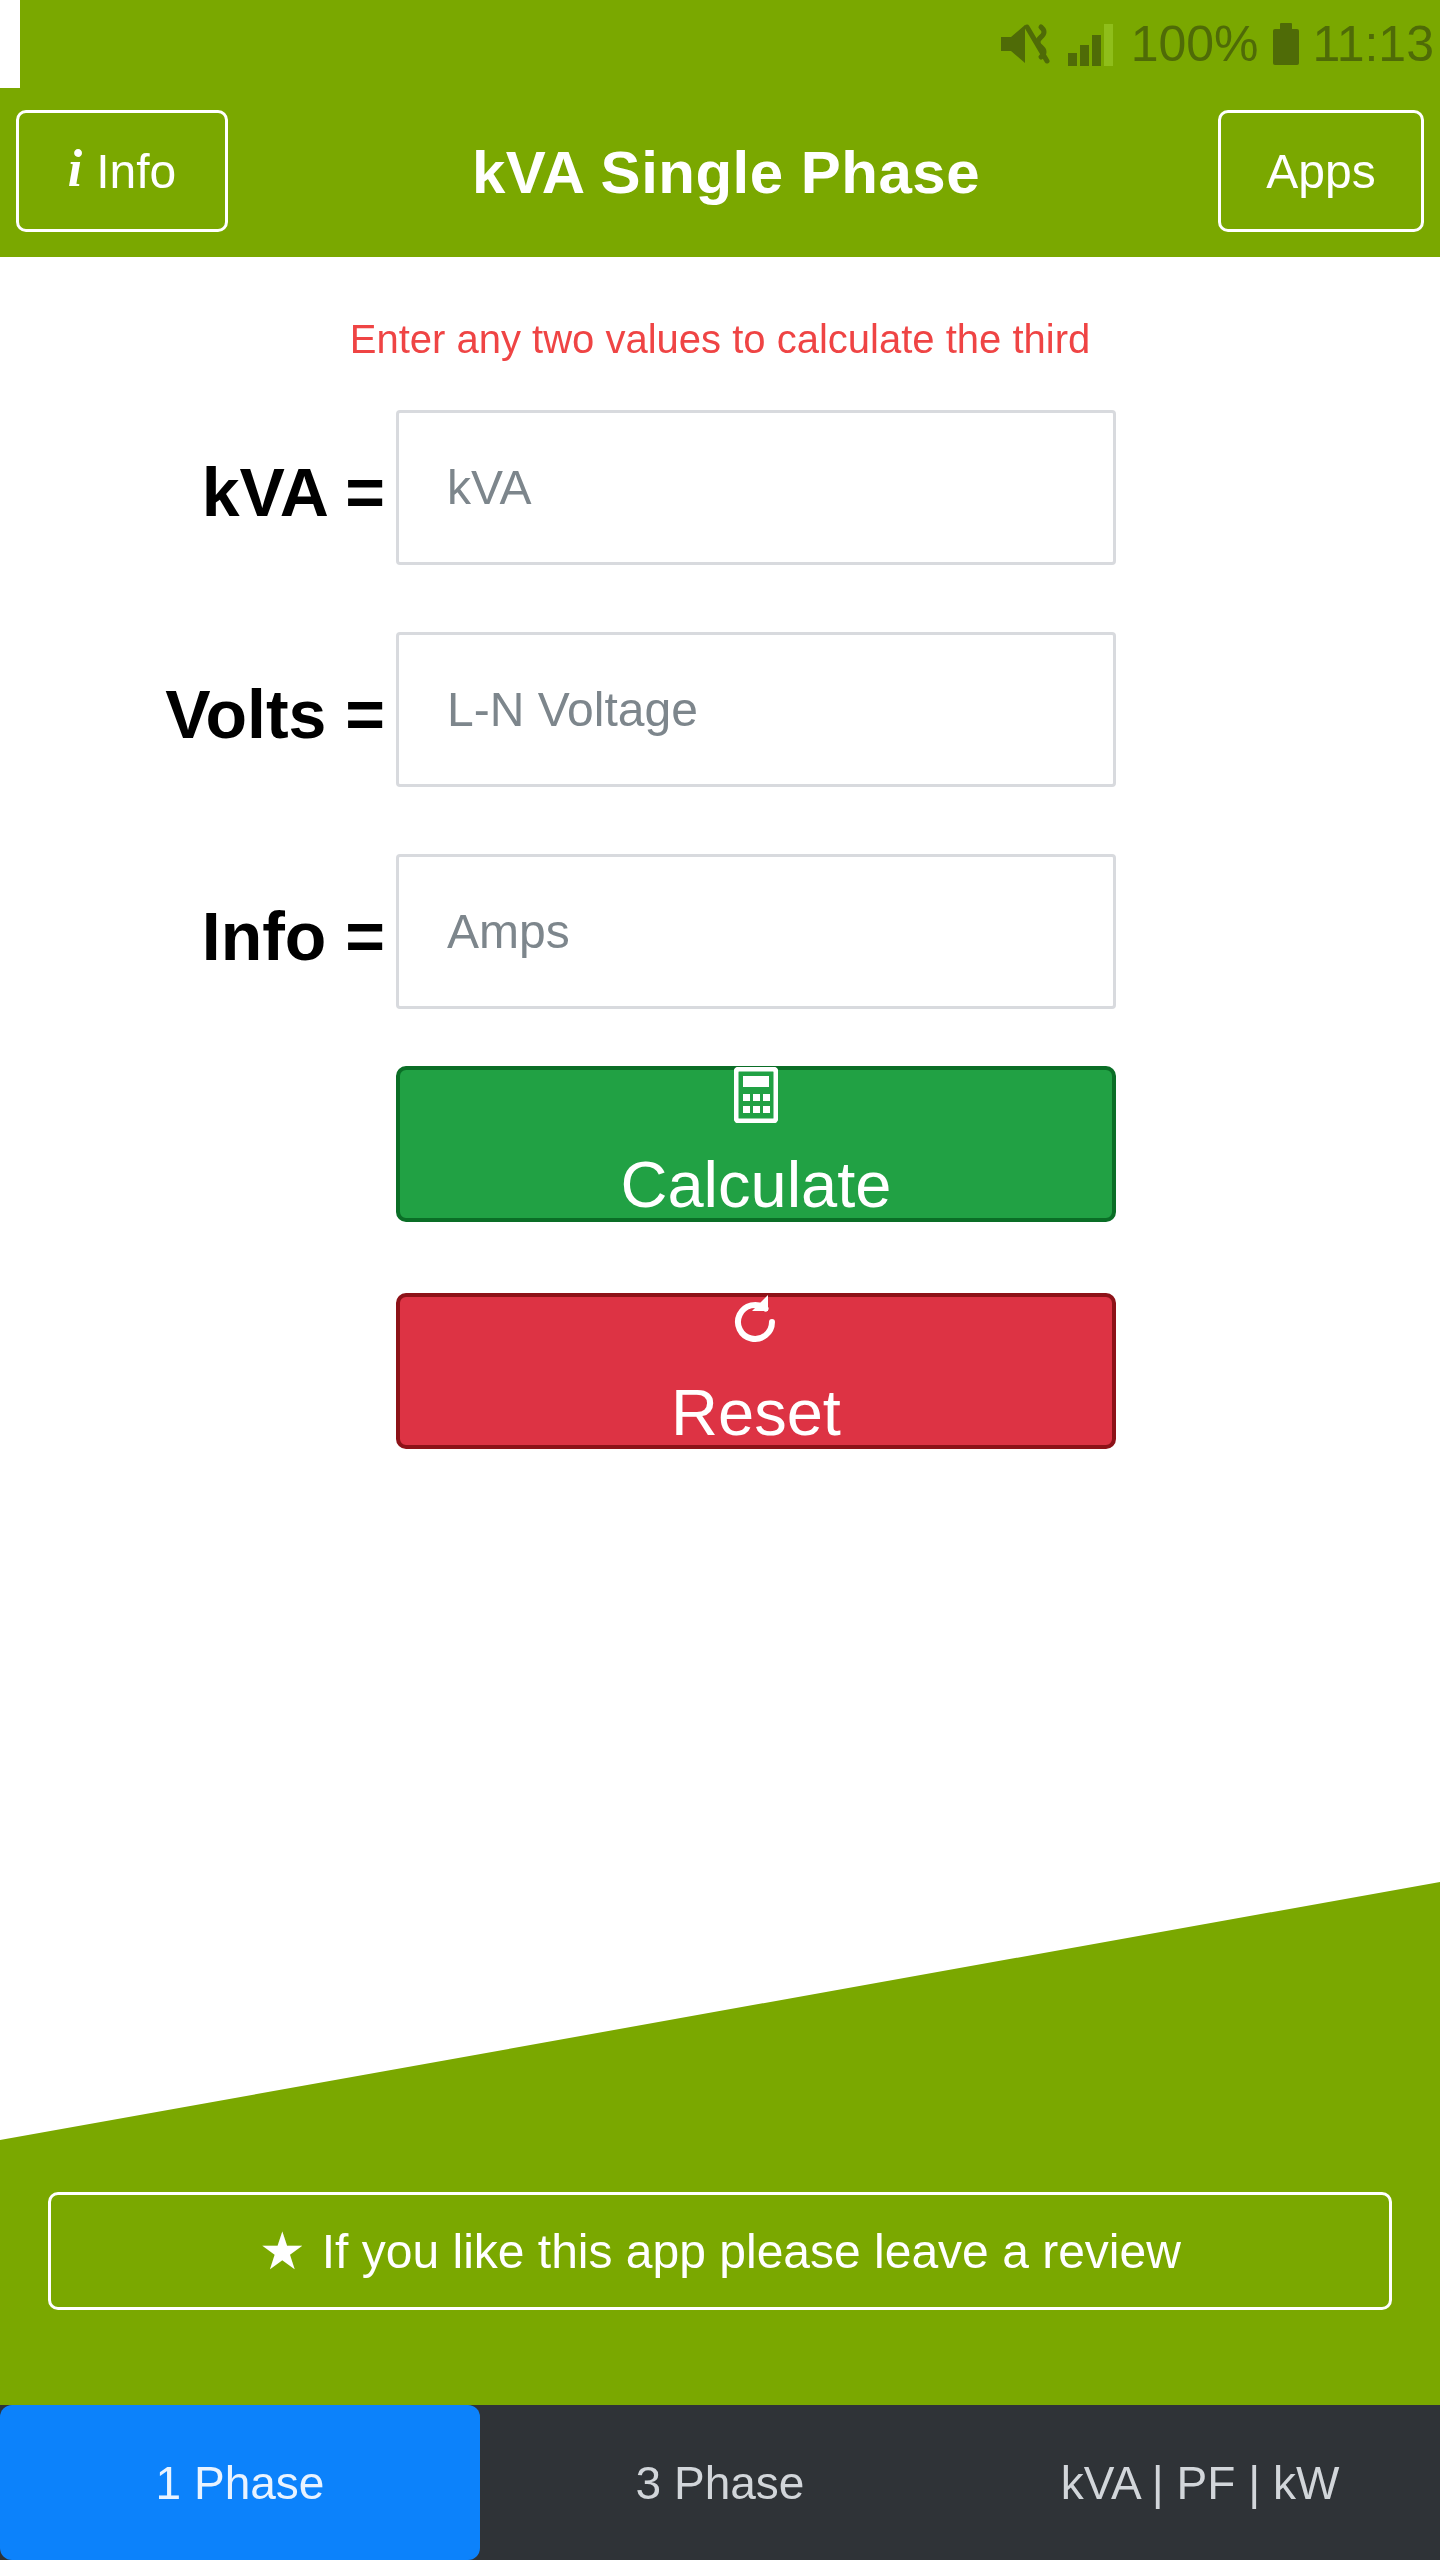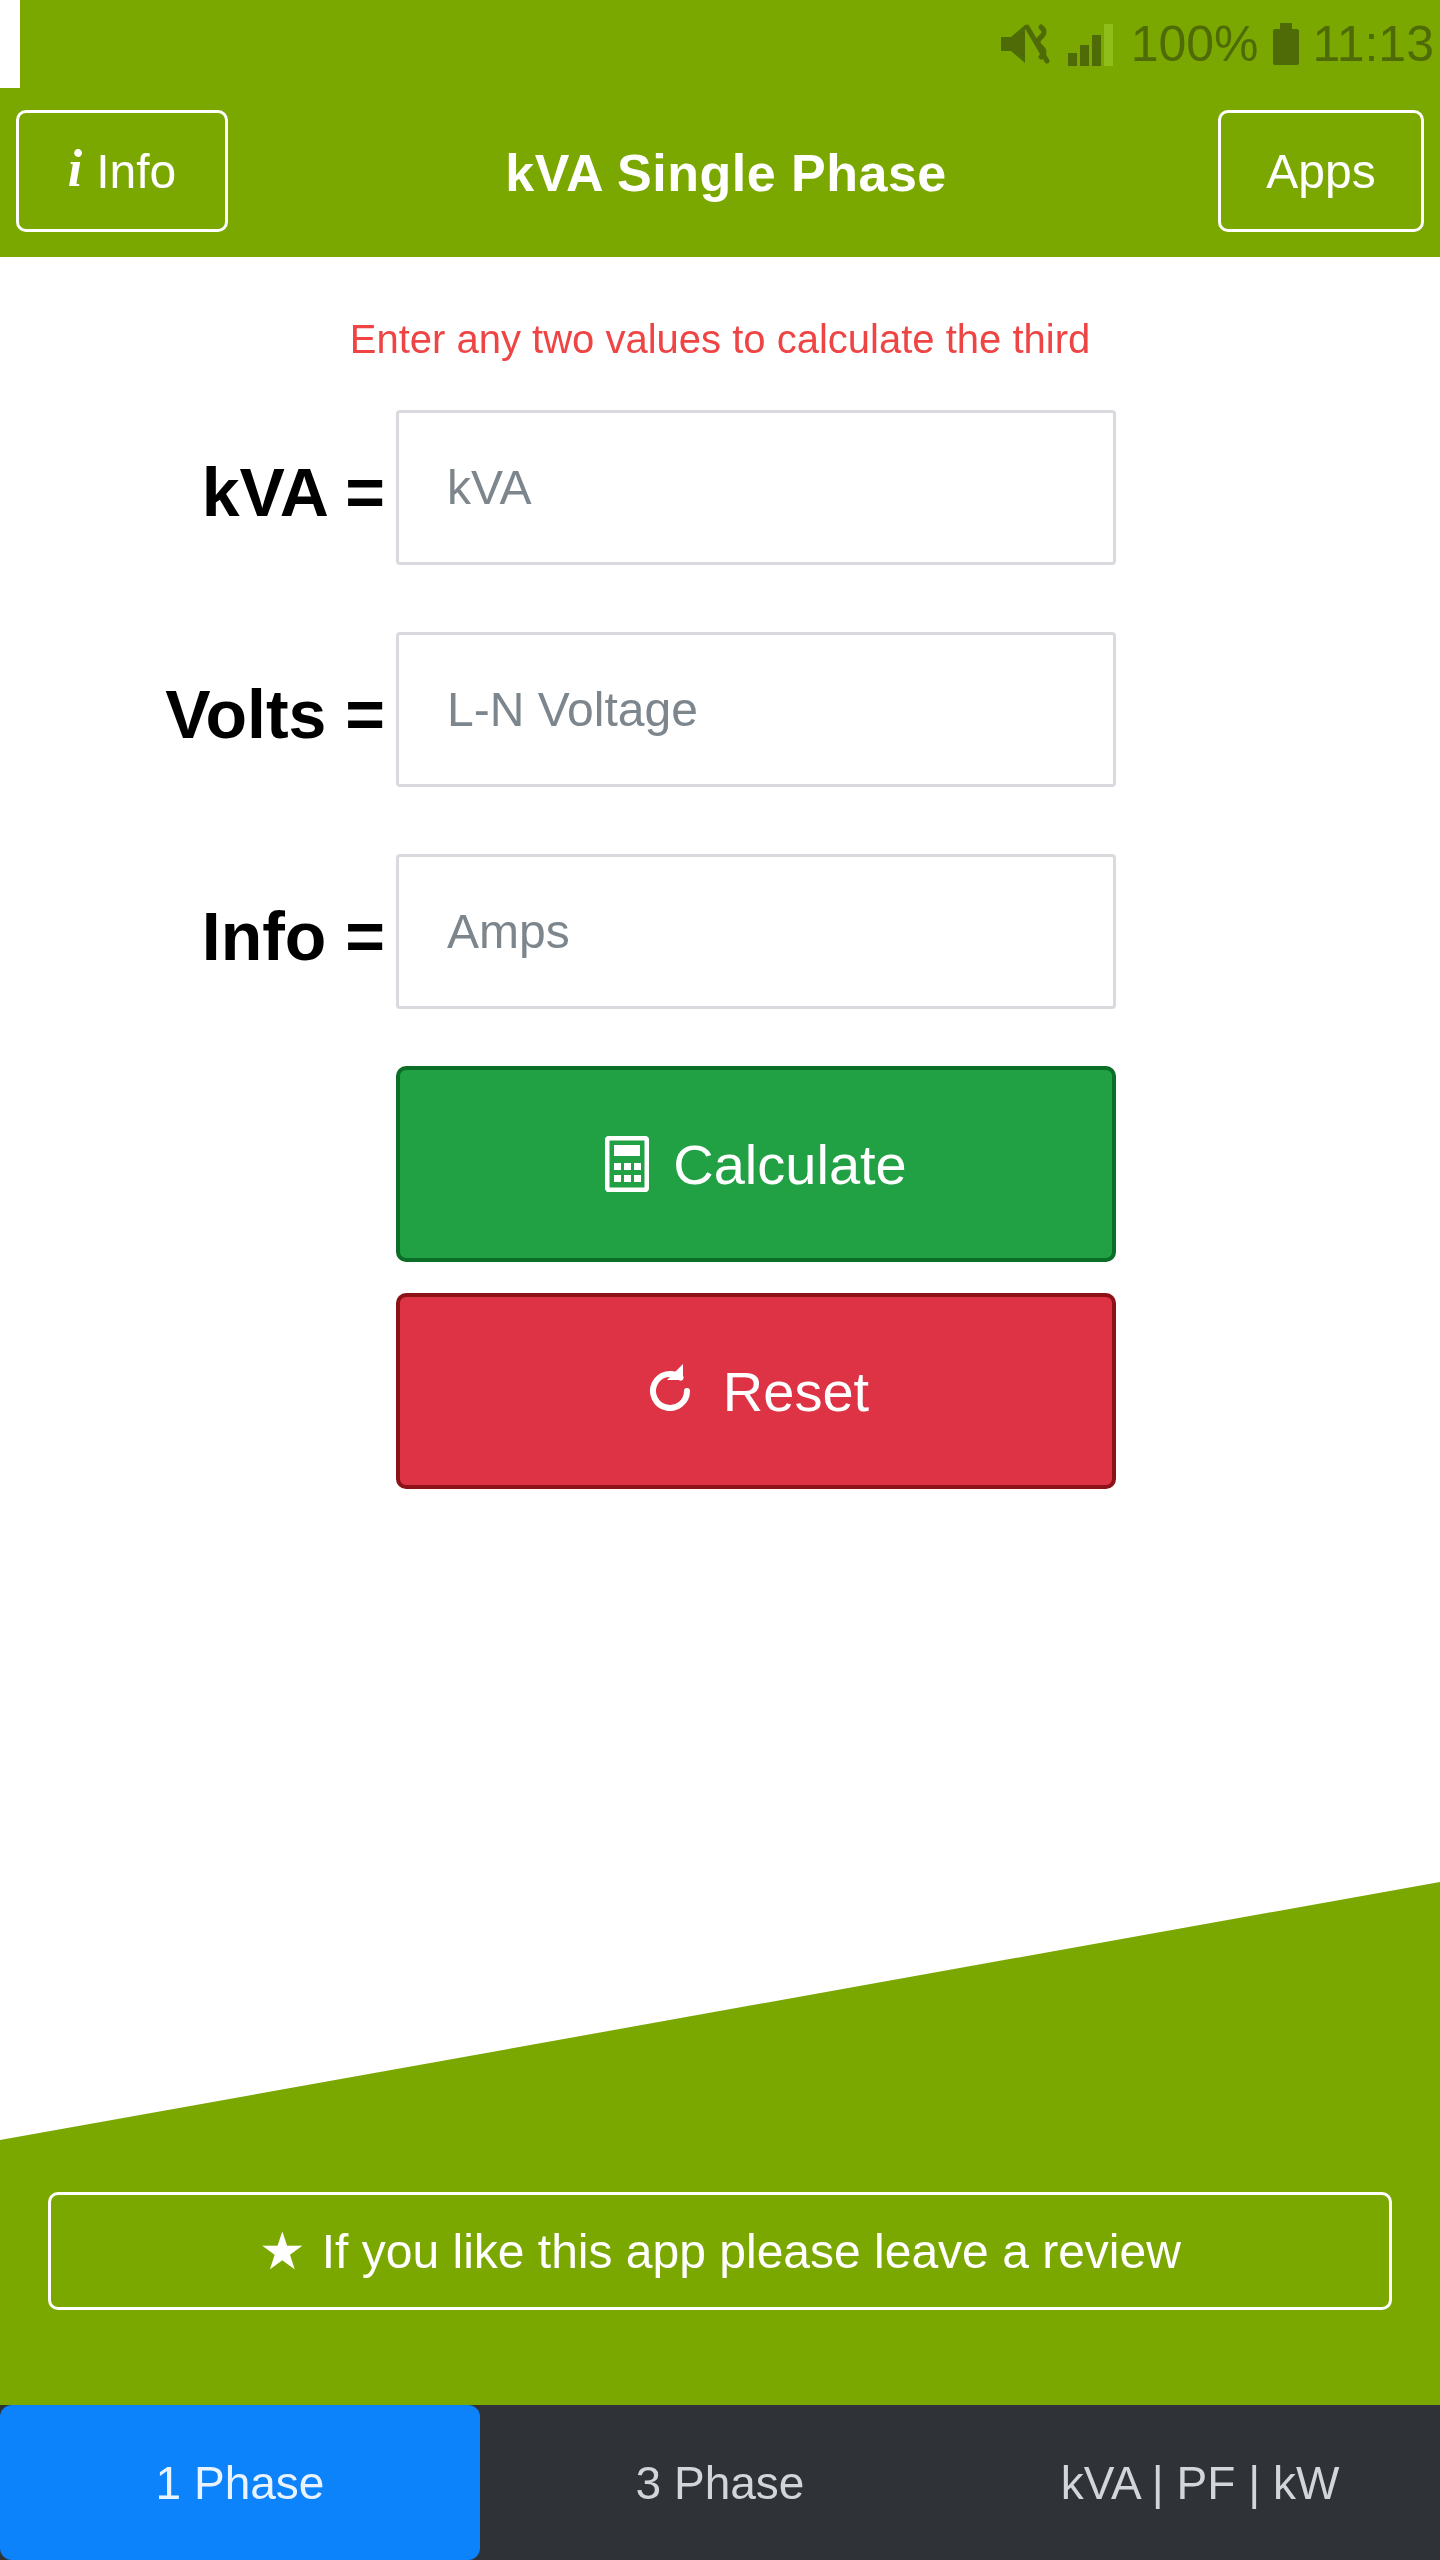--- a/index.html
+++ b/index.html
@@ -82,21 +82,21 @@
     top:-2px;
   }
   .apps-btn {
     position:absolute; right:16px; top:22px;
     width:206px; height:122px;
   }
   .appbar-title {
     position:absolute; left:0; right:0; top:0; bottom:0;
     display:flex; align-items:center; justify-content:center;
     color:#ffffff;
-    font-size:52px;
+    font-size:60px;
     font-weight:700;
     letter-spacing:0.5px;
     pointer-events:none;
     margin-left:12px;
   }
 
   
   .content {
     position:absolute; top:257px; left:0;
     width:1440px;
@@ -139,29 +139,30 @@
     font-family:"Liberation Sans", sans-serif;
     outline:none;
   }
   .row-input::placeholder { color:#7d868c; opacity:1; }
 
   
   .actions { position:relative; margin-top:-10px; }
   .act-btn {
     position:absolute;
     left:396px;
-    width:720px; height:196px;
+    width:720px; height:156px;
     border-radius:10px;
     display:flex; align-items:center; justify-content:center;
     gap:24px;
     color:#ffffff;
-    font-size:56px;
+    font-size:65px;
     font-weight:400;
     cursor:pointer;
     font-family:"Liberation Sans", sans-serif;
+    flex-direction:column;
   }
   .calc-btn {
     top:0;
     background:#21a144;
     border:4px solid #0a6e26;
   }
   .reset-btn {
     top:227px;
     background:#dd3344;
     border:4px solid #8d1218;

